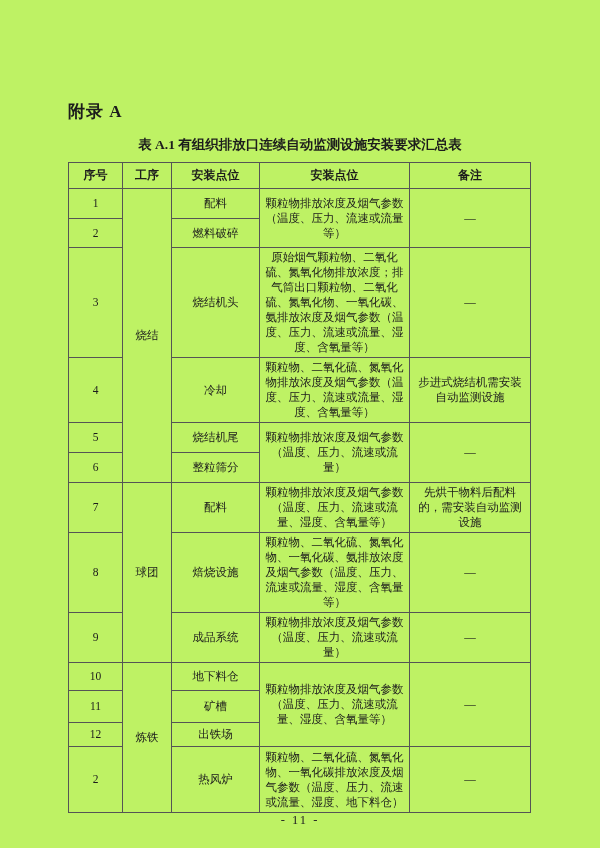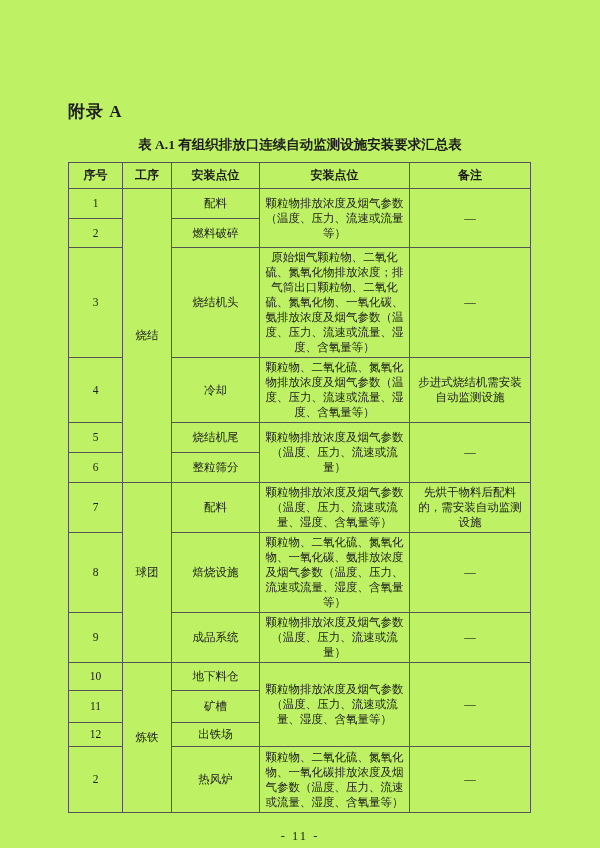--- a/index.html
+++ b/index.html
@@ -49,21 +49,20 @@
     overflow: hidden;
   }
   table.summary th {
     font-weight: bold;
     font-size: 12px;
     padding: 4px 2px;
   }
   td.factor { padding: 2px 3px; margin-left: 41px; }
   td.remark { padding: 2px 6px; }
   .page-number {
-    margin-top: 16px;
     width: 600px;
     text-align: center;
     font-size: 12.5px;
     letter-spacing: 2px;
     color: #222222;
   }
 </style>
 </head>
 <body>
 
@@ -165,21 +164,21 @@
       </tr>
 
       <tr style="height:24px">
         <td class="no">12</td>
         <td class="point">出铁场</td>
       </tr>
 
       <tr style="height:66px">
         <td class="no">2</td>
         <td class="point">热风炉</td>
-        <td class="factor">颗粒物、二氧化硫、氮氧化物、一氧化碳排放浓度及烟气参数（温度、压力、流速或流量、湿度、含氧量等）</td>
+        <td class="factor">颗粒物、二氧化硫、氮氧化物、一氧化碳排放浓度及烟气参数（温度、压力、流速或流量、湿度、地下料仓）</td>
         <td class="remark">—</td>
       </tr>
     </tbody>
   </table>
 
   <div class="page-number">- 11 -</div>
 
 </div>
 
 </body></html>

